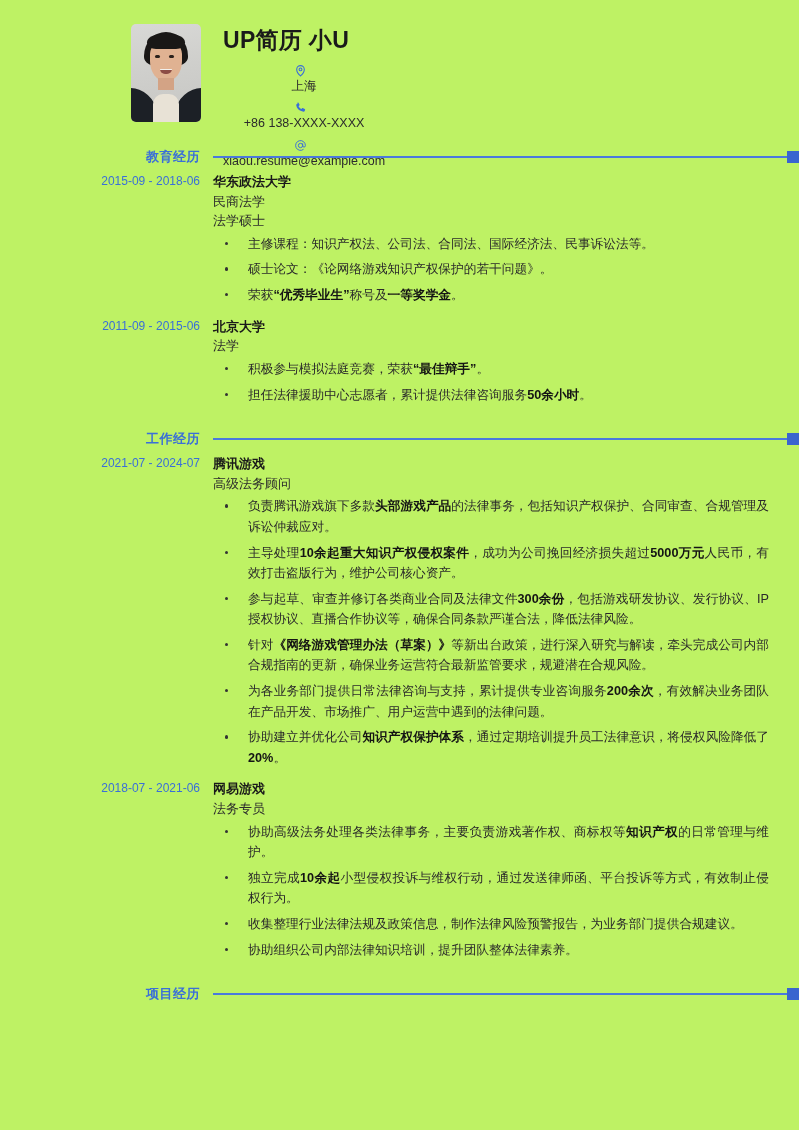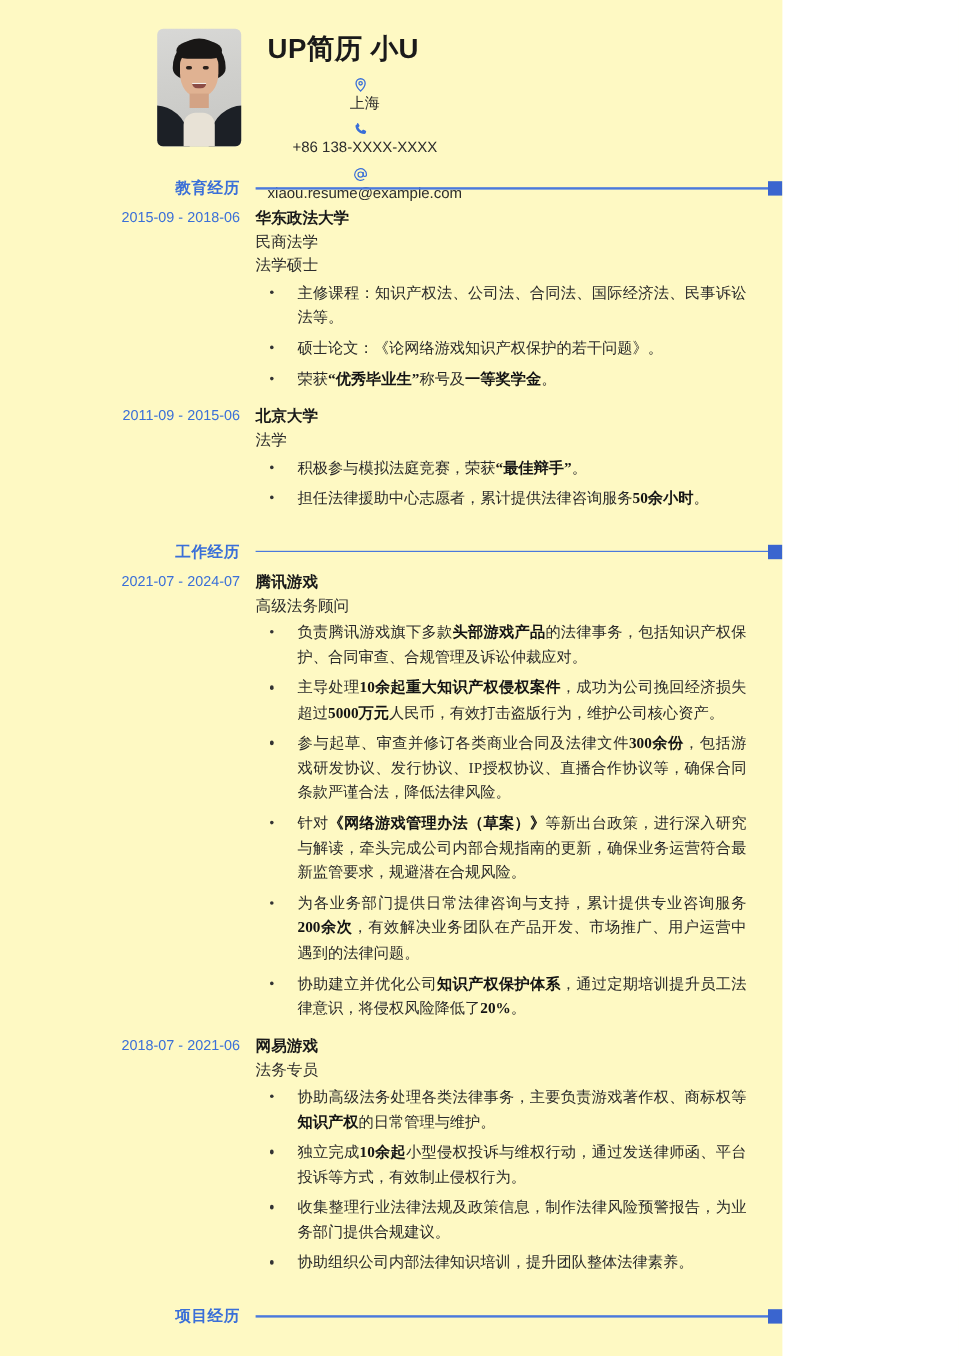--- a/index.html
+++ b/index.html
@@ -6,23 +6,23 @@
   html, body {
     width: 799px;
     height: 1130px;
     background: #ffffff;
     font-family: "Liberation Sans", "DejaVu Sans", sans-serif;
     color: #222222;
     overflow: hidden;
   }
   .page {
     position: relative;
-    width: 652px;
+    width: 799px;
     height: 1130px;
-    background: #fef9c3;
+    background: #bef264;
     padding-top: 24px;
     overflow: hidden;
   }
 
   
   .header {
     display: flex;
     align-items: flex-start;
     padding-left: 131px;
     padding-right: 30px;
@@ -189,21 +189,20 @@
   }
   .bullets { margin-top: 3px; }
   .bullet {
     position: relative;
     padding-left: 35px;
     font-size: 12.7px;
     line-height: 1.62;
     color: #2a2a2a;
     margin-bottom: 5px;
     text-align: justify;
-    font-family: Liberation Serif, serif;
   }
   .bullet:before {
     content: "";
     position: absolute;
     left: 12px;
     top: 8px;
     width: 3.4px;
     height: 3.4px;
     border-radius: 50%;
     background: #333333;

